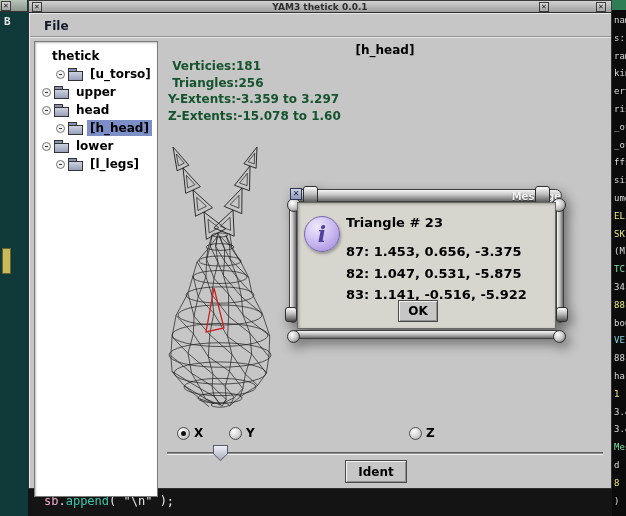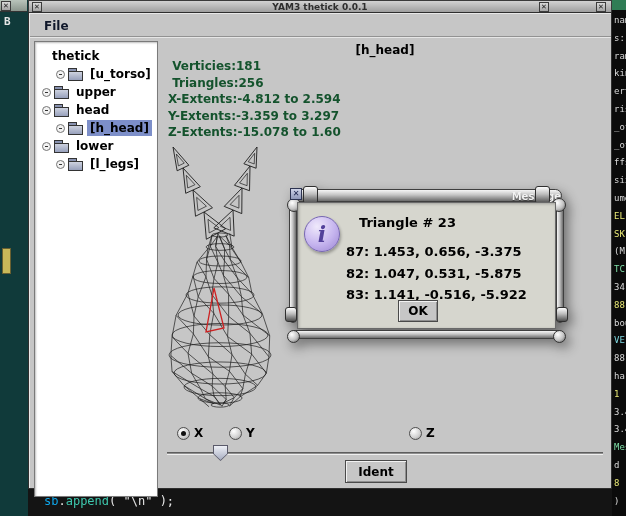--- a/index.html
+++ b/index.html
@@ -77,39 +77,39 @@
   #p-bottom{left:5px;bottom:5px;width:271px;height:9px}
   #c-tl{left:1px;top:13px;width:14px;height:14px}
   #c-tr{right:1px;top:13px;width:14px;height:14px}
   #c-bl{left:1px;bottom:1px;width:13px;height:13px}
   #c-br{right:1px;bottom:1px;width:13px;height:13px}
   #dlg-content{position:absolute;left:11px;top:17px;width:259px;height:127px;background:#d6d6ce;border:1px solid #6a6a6a;box-shadow:inset 1px 1px 3px rgba(0,0,0,.25)}
   #info-icon{position:absolute;left:6px;top:13px;width:36px;height:36px;border-radius:50%;
              background:radial-gradient(circle at 35% 28%,#efe9fb,#c5b4ee 55%,#9a84d2);
              border:1px solid #7767b2;box-shadow:1px 2px 3px rgba(0,0,0,.3);text-align:center}
   #info-icon span{font:italic bold 22px "DejaVu Serif",serif;color:#52409a;line-height:34px}
-  #dlg-heading{position:absolute;left:61px;top:12px;font:bold 13px "DejaVu Sans",sans-serif;color:#000}
+  #dlg-heading{position:absolute;left:48px;top:12px;font:bold 13px "DejaVu Sans",sans-serif;color:#000}
   #dlg-verts{position:absolute;left:48px;top:38px;font:bold 13px "DejaVu Sans",sans-serif;line-height:21.5px;color:#000}
   #ok{left:100px;top:97px;width:40px;height:22px}
 </style>
 </head>
 <body>
 
 <div>
 
   <div id="left-strip">
     <div id="left-titlebar">
       <span class="xbtn" style="left:1px;top:1px">✕</span>
     </div>
     <div id="left-label">B</div>
     <div id="left-yellow"></div>
   </div>
 
   <div id="bottom-strip">
-    <div id="code-line"><span style="color: #0ea5e9;">sb</span><span style="color: rgb(230, 230, 230);">.</span><span style="color: rgb(62, 200, 174);">append</span><span style="color: rgb(230, 230, 230);">( </span><span style="color: rgb(230, 230, 230);">"\n"</span><span style="color: rgb(230, 230, 230);"> );</span></div>
+    <div id="code-line"><span style="color: #f9a8d4;">sb</span><span style="color: rgb(230, 230, 230);">.</span><span style="color: rgb(62, 200, 174);">append</span><span style="color: rgb(230, 230, 230);">( </span><span style="color: rgb(230, 230, 230);">"\n"</span><span style="color: rgb(230, 230, 230);"> );</span></div>
   </div>
 
   <div id="right-strip">
     <div id="right-green"></div>
     <div id="right-frags"><div style="color: rgb(216, 216, 216);">nam</div><div style="color: rgb(216, 216, 216);">s:</div><div style="color: rgb(216, 216, 216);">ram</div><div style="color: rgb(216, 216, 216);">kin</div><div style="color: rgb(216, 216, 216);">ert</div><div style="color: rgb(216, 216, 216);">ris</div><div style="color: rgb(216, 216, 216);">_of</div><div style="color: rgb(216, 216, 216);">_of</div><div style="color: rgb(216, 216, 216);">ffs</div><div style="color: rgb(216, 216, 216);">siz</div><div style="color: rgb(216, 216, 216);">ume</div><div style="color: rgb(232, 232, 117);">EL</div><div style="color: rgb(232, 232, 117);">SK</div><div style="color: rgb(216, 216, 216);">(M</div><div style="color: rgb(127, 224, 168);">TC</div><div style="color: rgb(216, 216, 216);">34</div><div style="color: rgb(232, 232, 117);">88</div><div style="color: rgb(216, 216, 216);">bou</div><div style="color: rgb(127, 216, 224);">VE</div><div style="color: rgb(216, 216, 216);">88</div><div style="color: rgb(216, 216, 216);">ha</div><div style="color: rgb(232, 232, 117);">1</div><div style="color: rgb(216, 216, 216);">3.4</div><div style="color: rgb(216, 216, 216);">3.4</div><div style="color: rgb(127, 224, 168);">Mes</div><div style="color: rgb(216, 216, 216);">d</div><div style="color: rgb(232, 232, 117);">8</div><div style="color: rgb(216, 216, 216);">)</div></div>
   </div>
 
   <div id="win">
     <div id="titlebar">
       <span id="title-text">YAM3 thetick 0.0.1</span>
@@ -153,21 +153,21 @@
           </div>
           <div class="tree-row" style="padding-left: 21px;">
             <span class="handle"></span>
             <span class="folder"></span>
             <span class="tlabel">[l_legs]</span>
           </div>
         </div>
 
       <div id="mainpanel">
         <div id="mesh-header">[h_head]</div>
-        <div id="stats"><div> Verticies:181</div><div> Triangles:256</div><div>X-Extents:-4.812 to 2.594</div><div>Y-Extents:-3.359 to 3.297</div><div>Z-Extents:-15.078 to 1.60</div></div>
+        <div id="stats"><div> Verticies:181</div><div> Triangles:256</div><div>Y-Extents:-3.359 to 3.297</div><div>Z-Extents:-15.078 to 1.60</div></div>
         <svg id="wire" viewBox="150 130 190 300">
             <polyline points="211,234 206.89906060662753,247.73440473375095 196.0825333006901,260.92790246927865 192.03699058106557,274.76202091346886 186.88011759779423,292.4097816197037 175.06466932806234,314.38721597855806 171.07397070388652,335.79737802167426 169.86064302851446,354.57437705222884 171.04735252612068,370.50991235564584 183.110929913175,384.62842954894575 198.84064240477932,397.7563006662879 208.0305877907967,405.7761895356943" fill="none" stroke="#1c1c1c" stroke-width="0.7"></polyline>
             <polyline points="216.38166258299543,235.3422693819181 209.253912639926,245.20346320206926 205.57747133737348,258.2315852972762 204.97658814257144,275.8504390749285 197.22484457243564,295.6883999581945 193.01189557907898,315.0528509472052 192.37089832140413,332.87487283199283 186.9961652988345,352.3452086538036 190.64654263936686,372.2398176745559 199.56459472816096,387.78309324025076 204.36788292753428,397.71413303163513 212.88140272256962,402.59896625863826" fill="none" stroke="#1c1c1c" stroke-width="0.7"></polyline>
             <polyline points="216.83780957554097,232.21135619345978 214.6478112837451,245.3270220033056 216.92942327846927,261.42860215492846 213.0021266218959,277.4372768027223 210.67424481349033,293.3403375673465 212.73841650306895,312.2098053412328 208.76661270333688,333.70191248419303 207.3011097157779,355.63071853615526 211.94680513908736,373.1705181122828 211.1312778606157,384.9955059116838 213.12839839516835,395.2920799037474 219.3545868148286,404.09076083805223" fill="none" stroke="#1c1c1c" stroke-width="0.7"></polyline>
             <polyline points="218.56320769887898,235.04119157589875 223.54606930046816,247.69331500202358 223.47379973171553,259.86472798316873 222.37747724353773,274.2343147858803 227.5683257384136,293.1906345638377 227.63705803505877,315.3326766019144 226.5923186104594,335.52234429605727 230.9900822225156,353.4817740300029 228.40024931563966,370.20040602406857 224.20772760358543,385.5554474088741 225.21133260162378,398.561759381155 220.96338398028558,405.2800902012308" fill="none" stroke="#1c1c1c" stroke-width="0.7"></polyline>
             <polyline points="224.88704937250495,234.40120184538046 228.50224588420735,244.416547632051 229.40002154558846,258.7516548474012 236.3190552216192,276.9155906358703 240.47007711547838,295.7381839977887 242.00049625163936,314.0143337308147 248.95074468334695,332.2694845146168 250.63760580680722,353.0598445386719 244.40159281729942,373.22753451612266 241.78210879821424,387.5968835516462 233.2048411387172,396.62679444290785 222.2033109325396,402.2034523496371" fill="none" stroke="#1c1c1c" stroke-width="0.7"></polyline>
             <polyline points="228.75667164777167,232.42418608556082 230.96989407245184,246.41671768518276 240.29311049112388,261.79875689974625 247.7341545482257,276.54561304214224 250.9559271719844,292.49314479956445 261.3297298612585,312.648222955811 268.7111471559624,334.7836576486712 267.942538186572,355.7710320503135 265.3662560077818,372.1638403491597 256.6876559757982,384.3166221526498 238.9297309016455,395.9355564462428 228.4026786037573,405.1139030398161" fill="none" stroke="#1c1c1c" stroke-width="0.7"></polyline>
             <ellipse cx="219" cy="234" rx="8" ry="2" fill="none" stroke="#1c1c1c" stroke-width="0.7"></ellipse>
             <ellipse cx="219" cy="246" rx="14" ry="3.36" fill="none" stroke="#1c1c1c" stroke-width="0.7"></ellipse>
             <ellipse cx="219" cy="260" rx="21" ry="5.04" fill="none" stroke="#1c1c1c" stroke-width="0.7"></ellipse>

